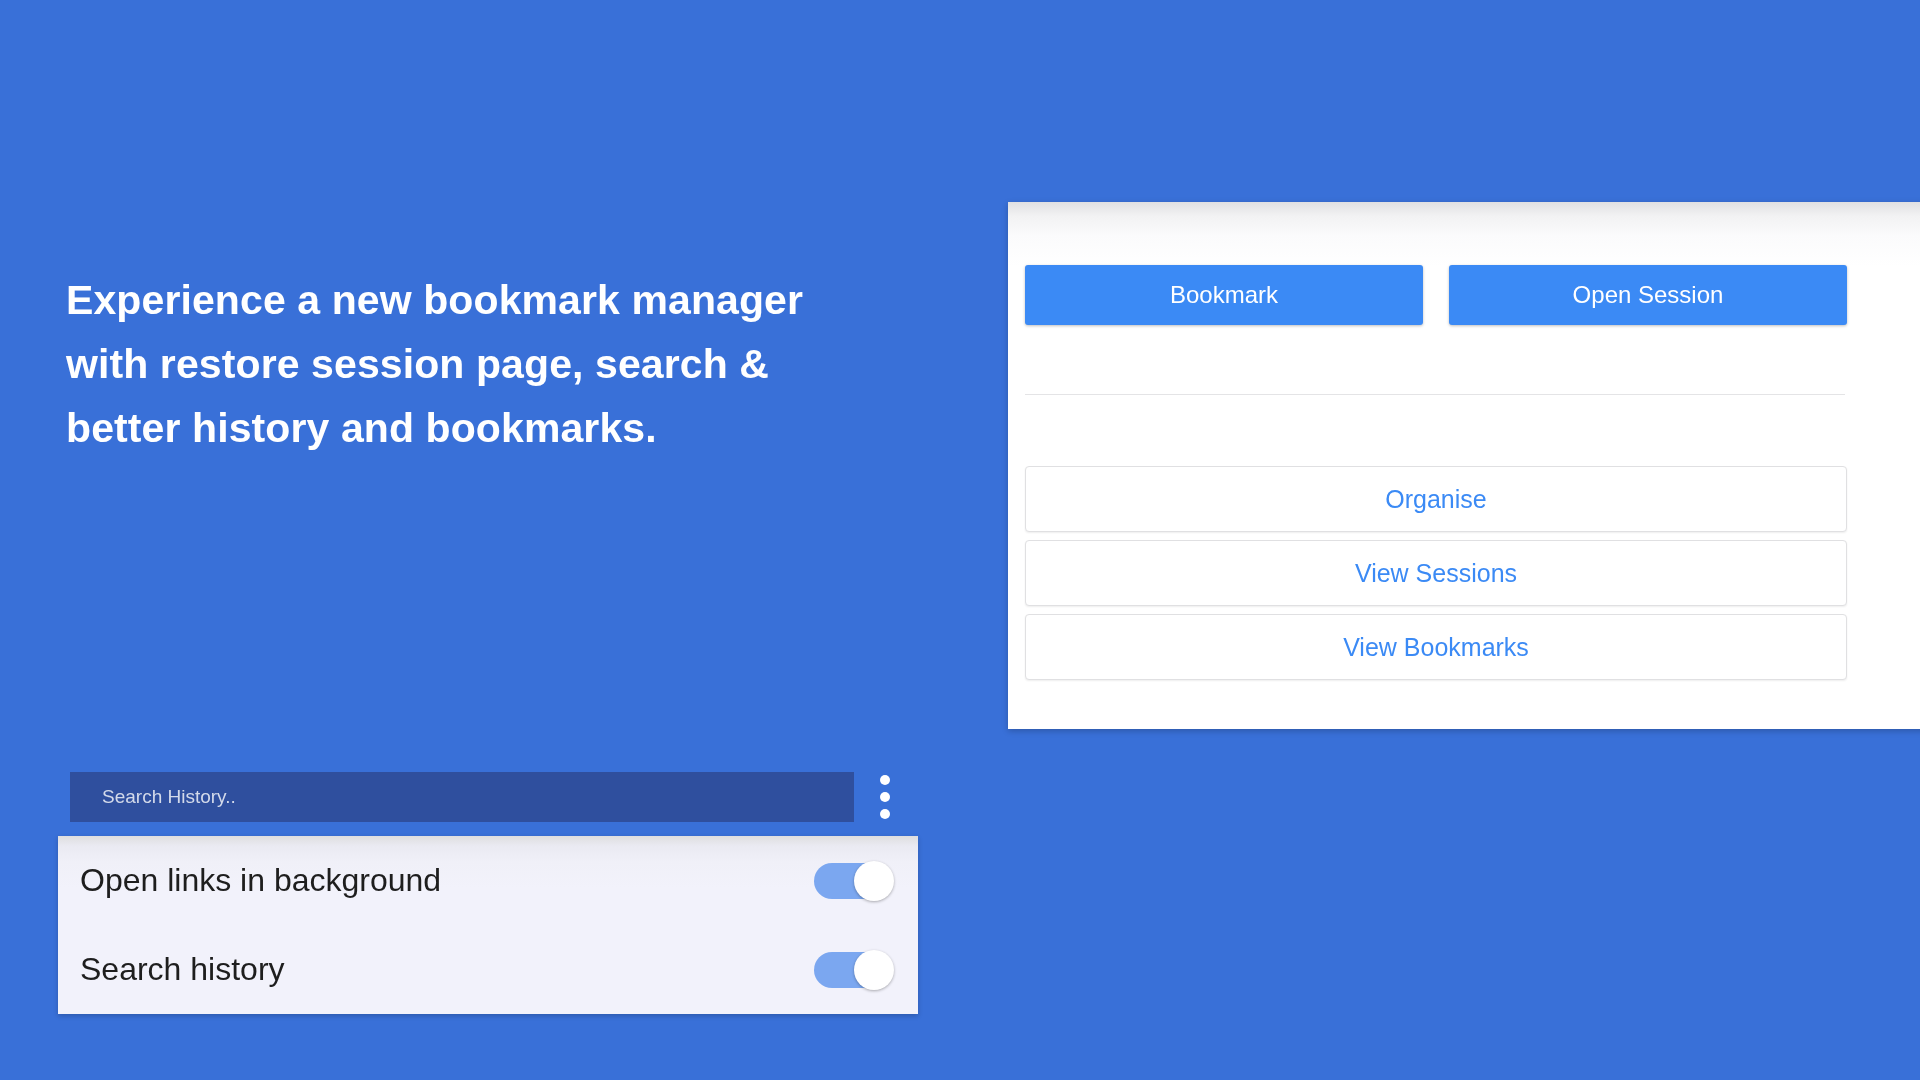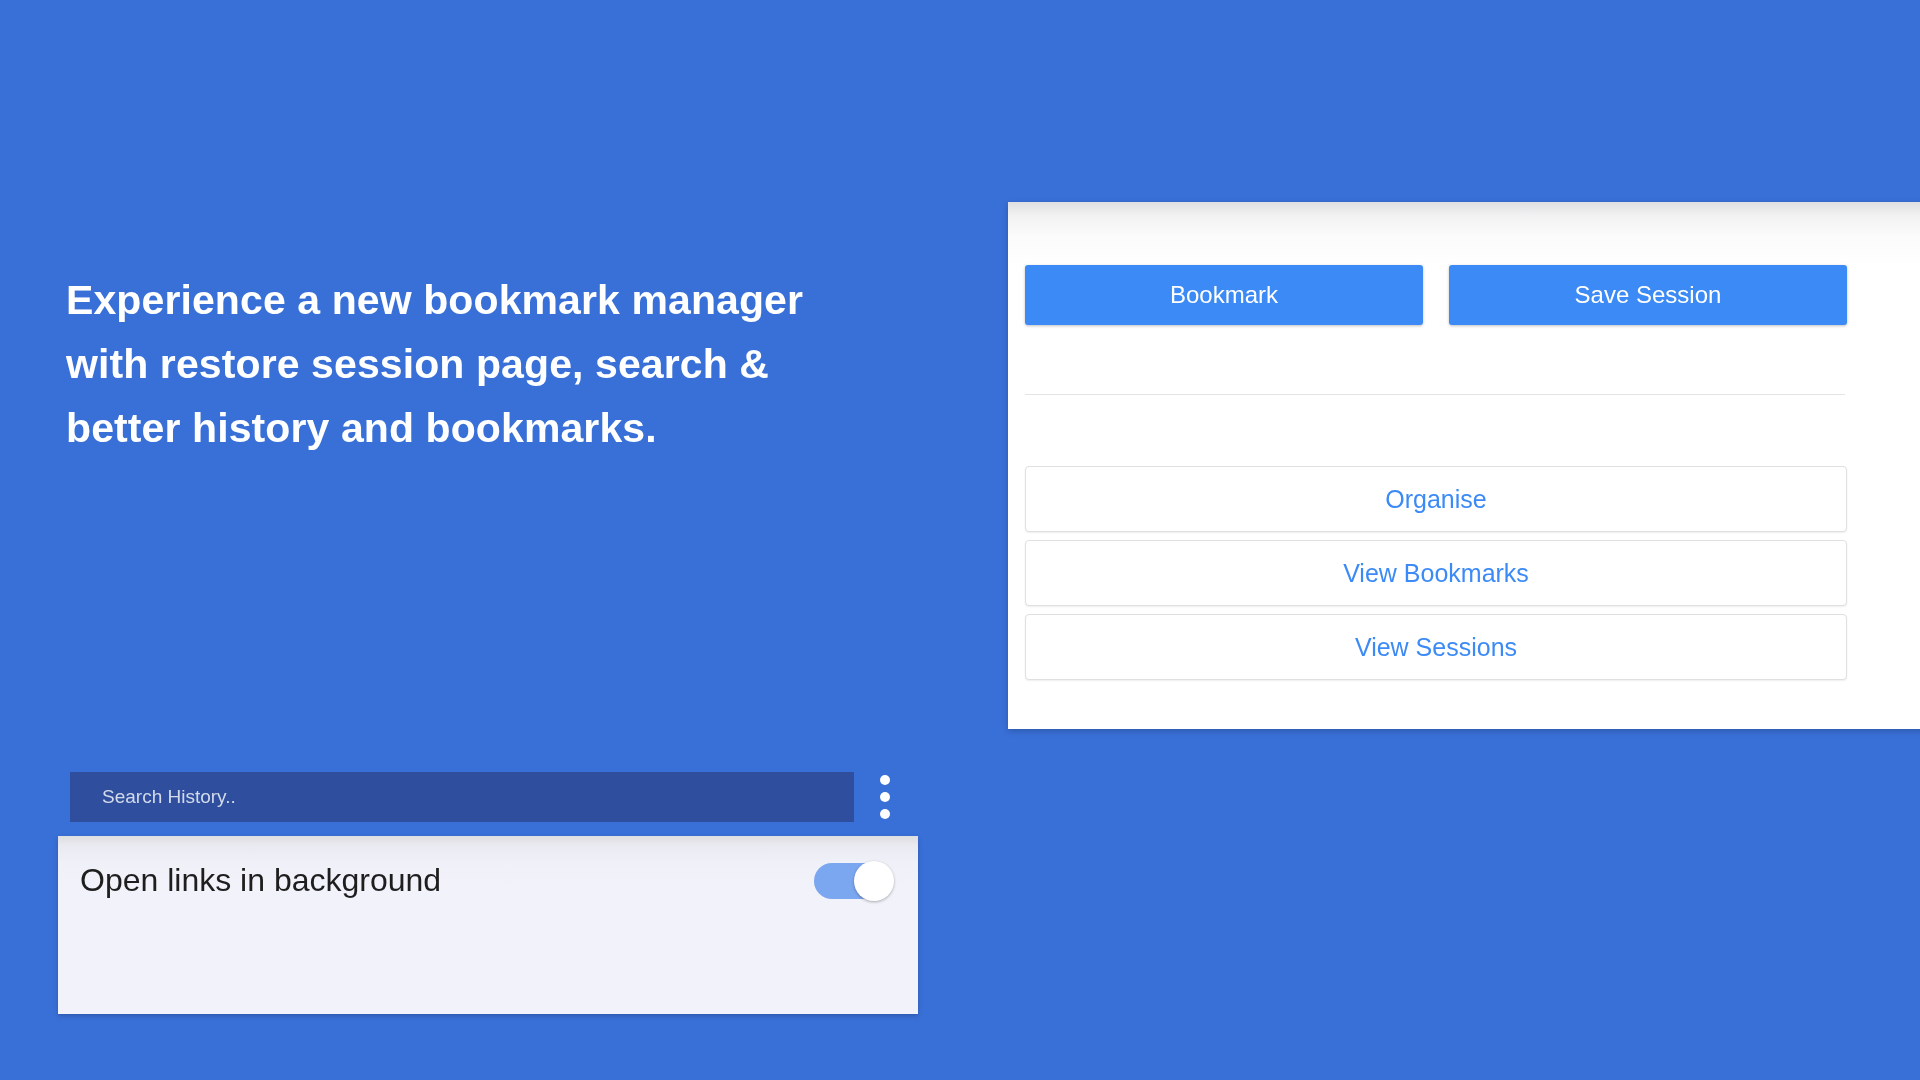--- a/index.html
+++ b/index.html
@@ -256,29 +256,29 @@
 with restore session page, search &amp;
 better history and bookmarks.</div>
 
 <div class="panel" id="bookmark-panel">
 
 
   <div class="bookmark-card">
 
     <div class="action-row">
       <button class="btn-filled">Bookmark</button>
-      <button class="btn-filled">Save Session</button>
+      <button class="btn-filled">Open Session</button>
     </div>
 
     <div class="divider"></div>
 
     <div class="link-list">
       <button class="btn-outline">Organise</button>
+      <button class="btn-outline">View Sessions</button>
       <button class="btn-outline">View Bookmarks</button>
-      <button class="btn-outline">View Sessions</button>
     </div>
 
   </div>
 </div>
 
 <div class="panel" id="history-panel">
 
   <div class="panel-header">
     <div class="search-field">
       <span class="search-placeholder">Search History..</span>
@@ -292,15 +292,21 @@
 
   <div class="history-card">
 
     <div class="setting-row">
       <span class="setting-label">Open links in background</span>
       <span class="toggle">
         <span class="knob"></span>
       </span>
     </div>
 
+    <div class="setting-row">
+      <span class="setting-label">Search history</span>
+      <span class="toggle">
+        <span class="knob"></span>
+      </span>
+    </div>
 
   </div>
 </div>
 
 </body></html>

